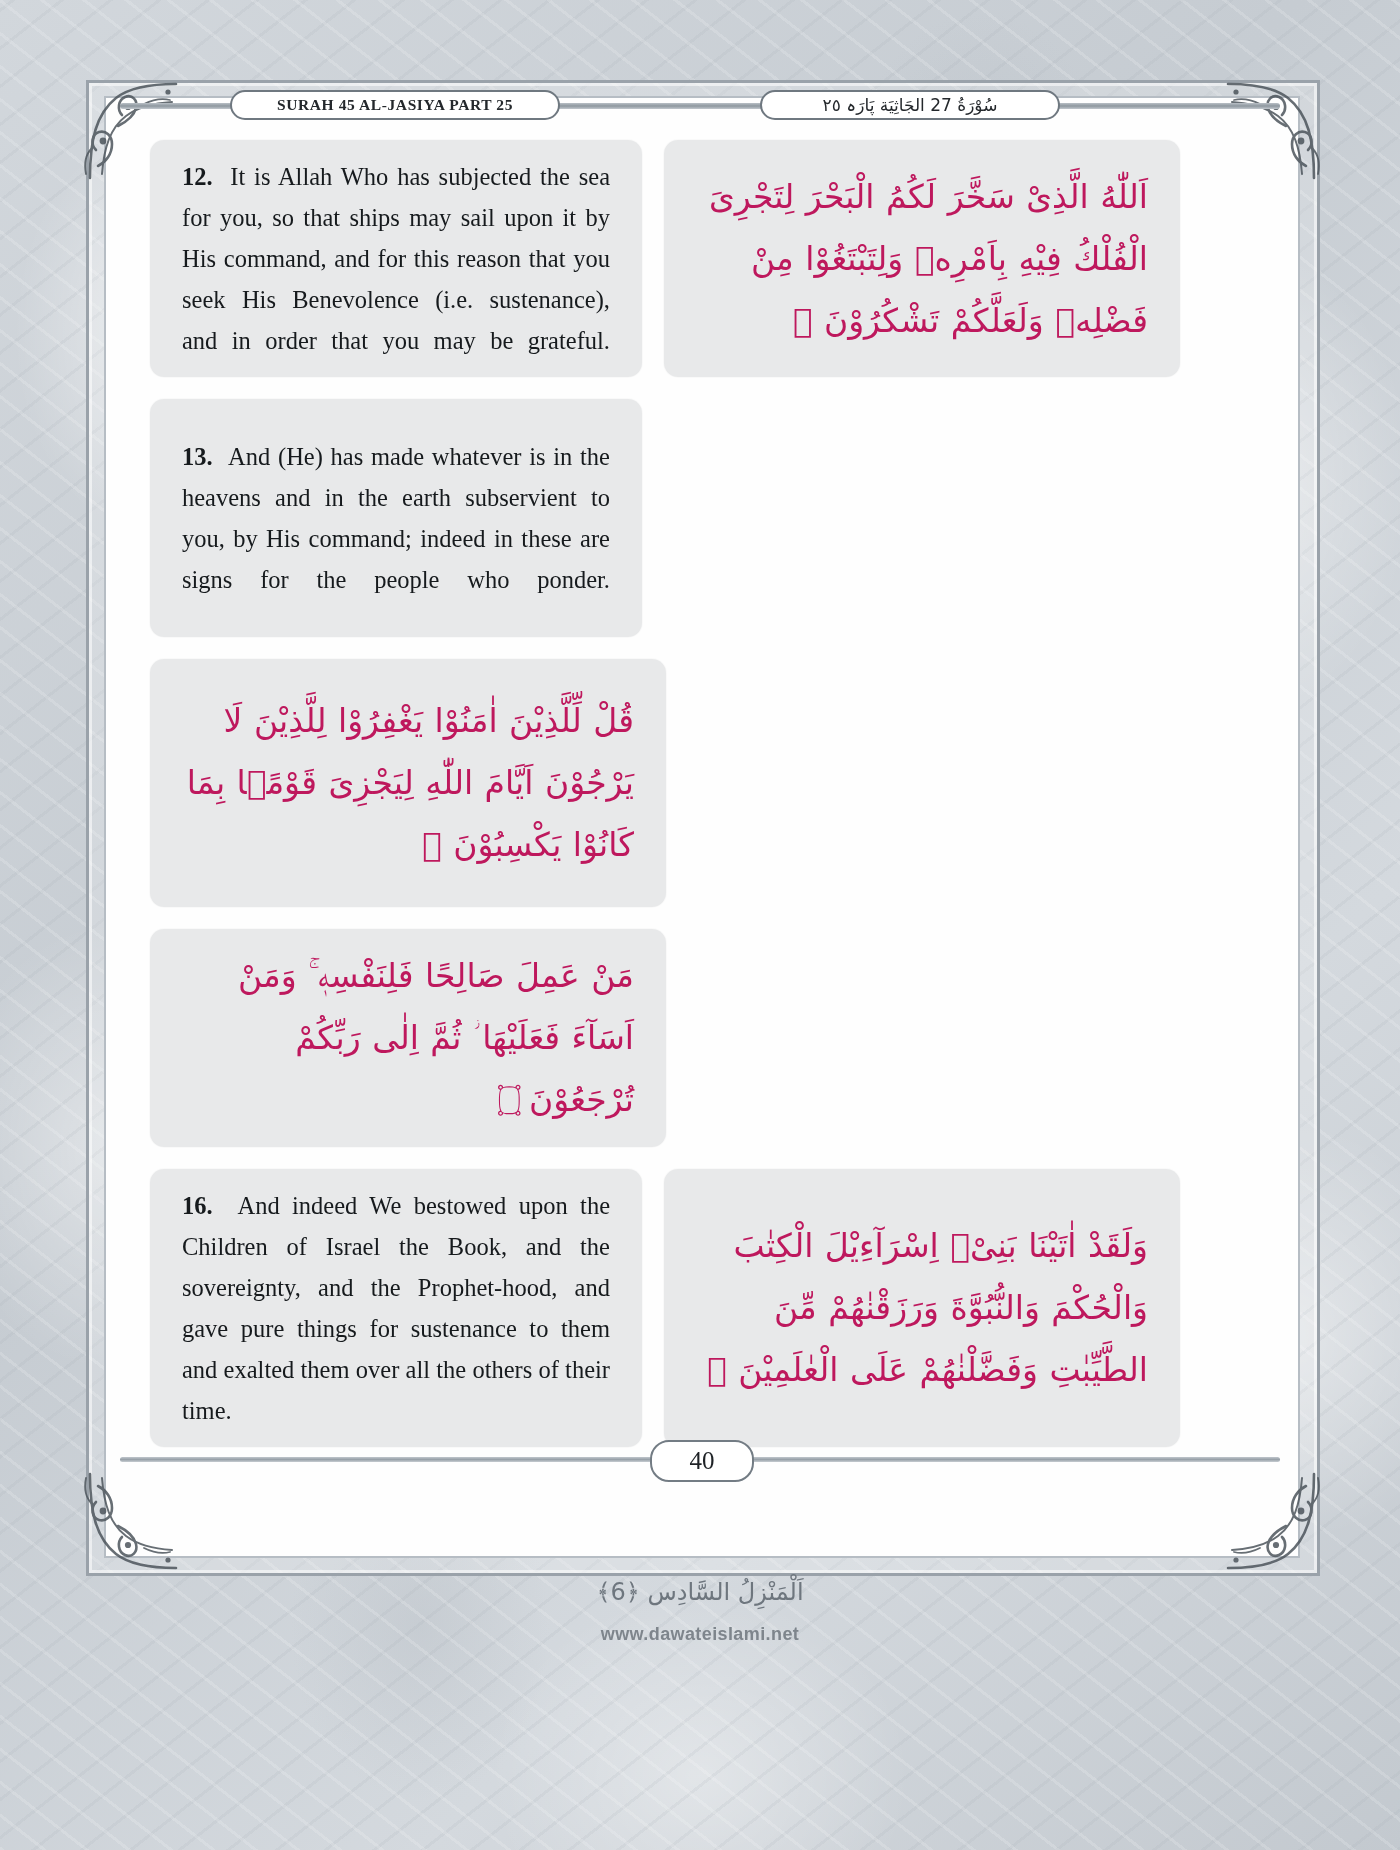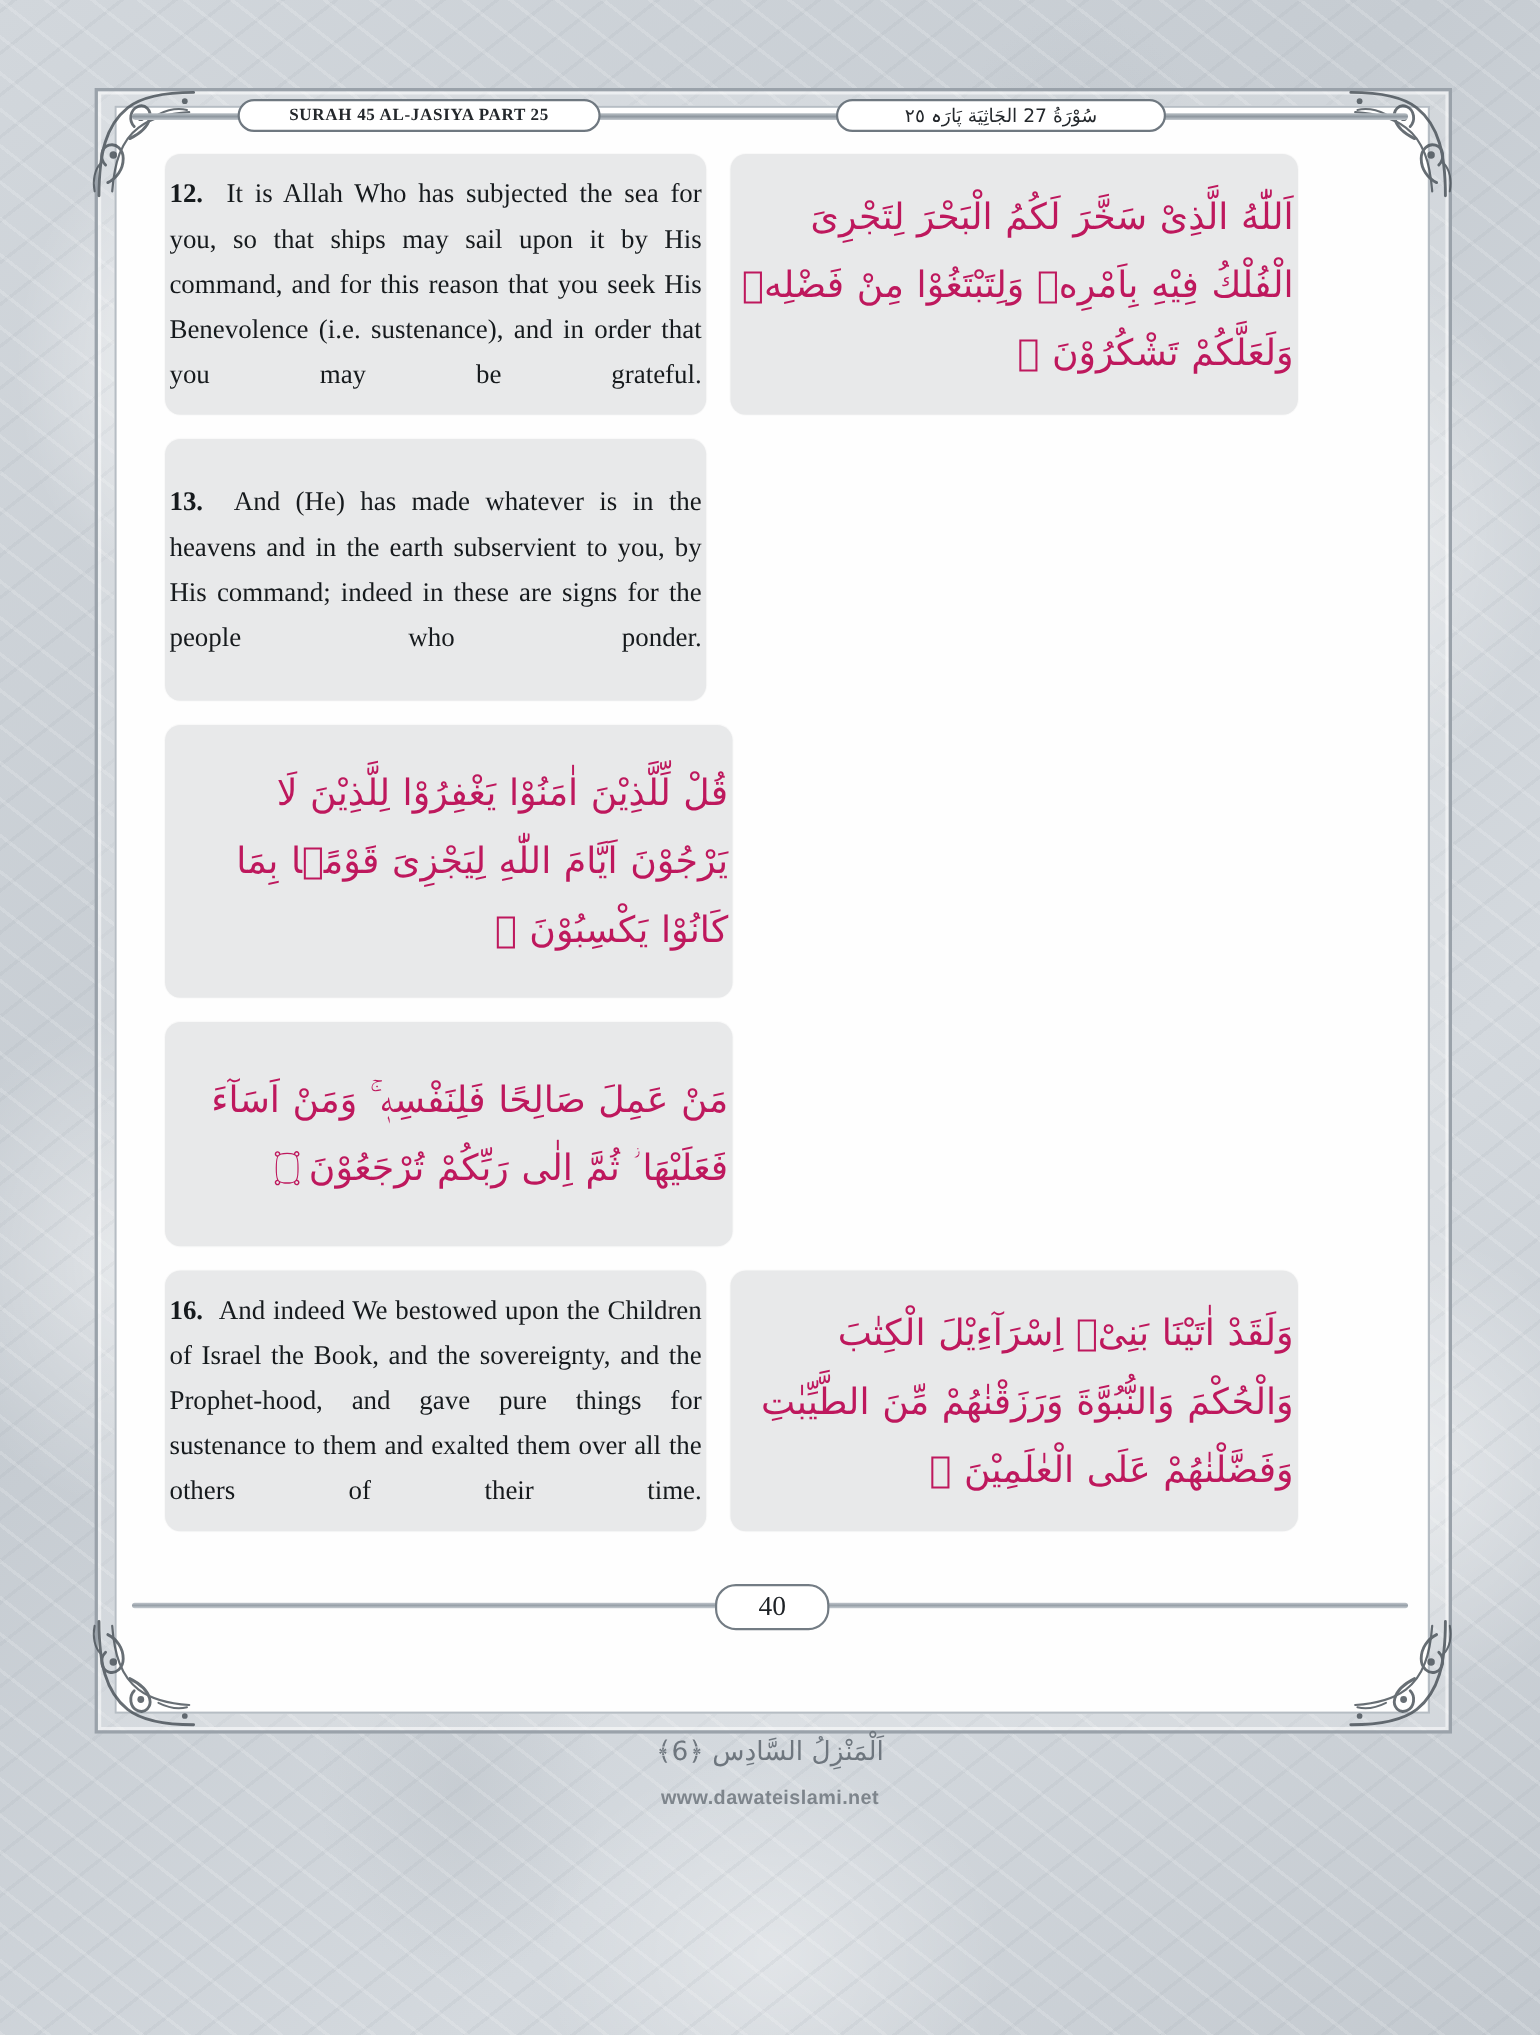--- a/index.html
+++ b/index.html
@@ -87,21 +87,21 @@
     height: 30px;
     background: #ffffff;
     border: 2px solid #6f7880;
     border-radius: 16px;
     display: flex;
     align-items: center;
     justify-content: center;
     padding: 0 16px;
     box-sizing: border-box;
   }
-  .title-pill.left  { left: 96px; width: 330px; }
+  .title-pill.left  { left: 110px; width: 330px; }
   .title-pill.right { left: 640px; width: 300px; }
   .title-en {
     font-family: "Liberation Serif", serif;
     font-size: 15.5px;
     letter-spacing: .6px;
     color: #24282c;
     font-variant: small-caps;
     font-weight: 600;
     white-space: nowrap;
   }
@@ -121,21 +121,21 @@
   }
   .verse-row {
     display: flex;
     gap: 22px;
     margin-bottom: 22px;
   }
   .cell {
     background: #e8e9ea;
     border-radius: 14px;
     box-sizing: border-box;
-    padding: 16px 4px;
+    padding: 16px 32px;
     box-shadow: 0 0 0 1px rgba(0,0,0,.02);
   }
   .cell.en {
     width: 492px;
     text-align: justify;
     text-align-last: justify;
   }
   .cell.ar {
     width: 516px;
     display: flex;

